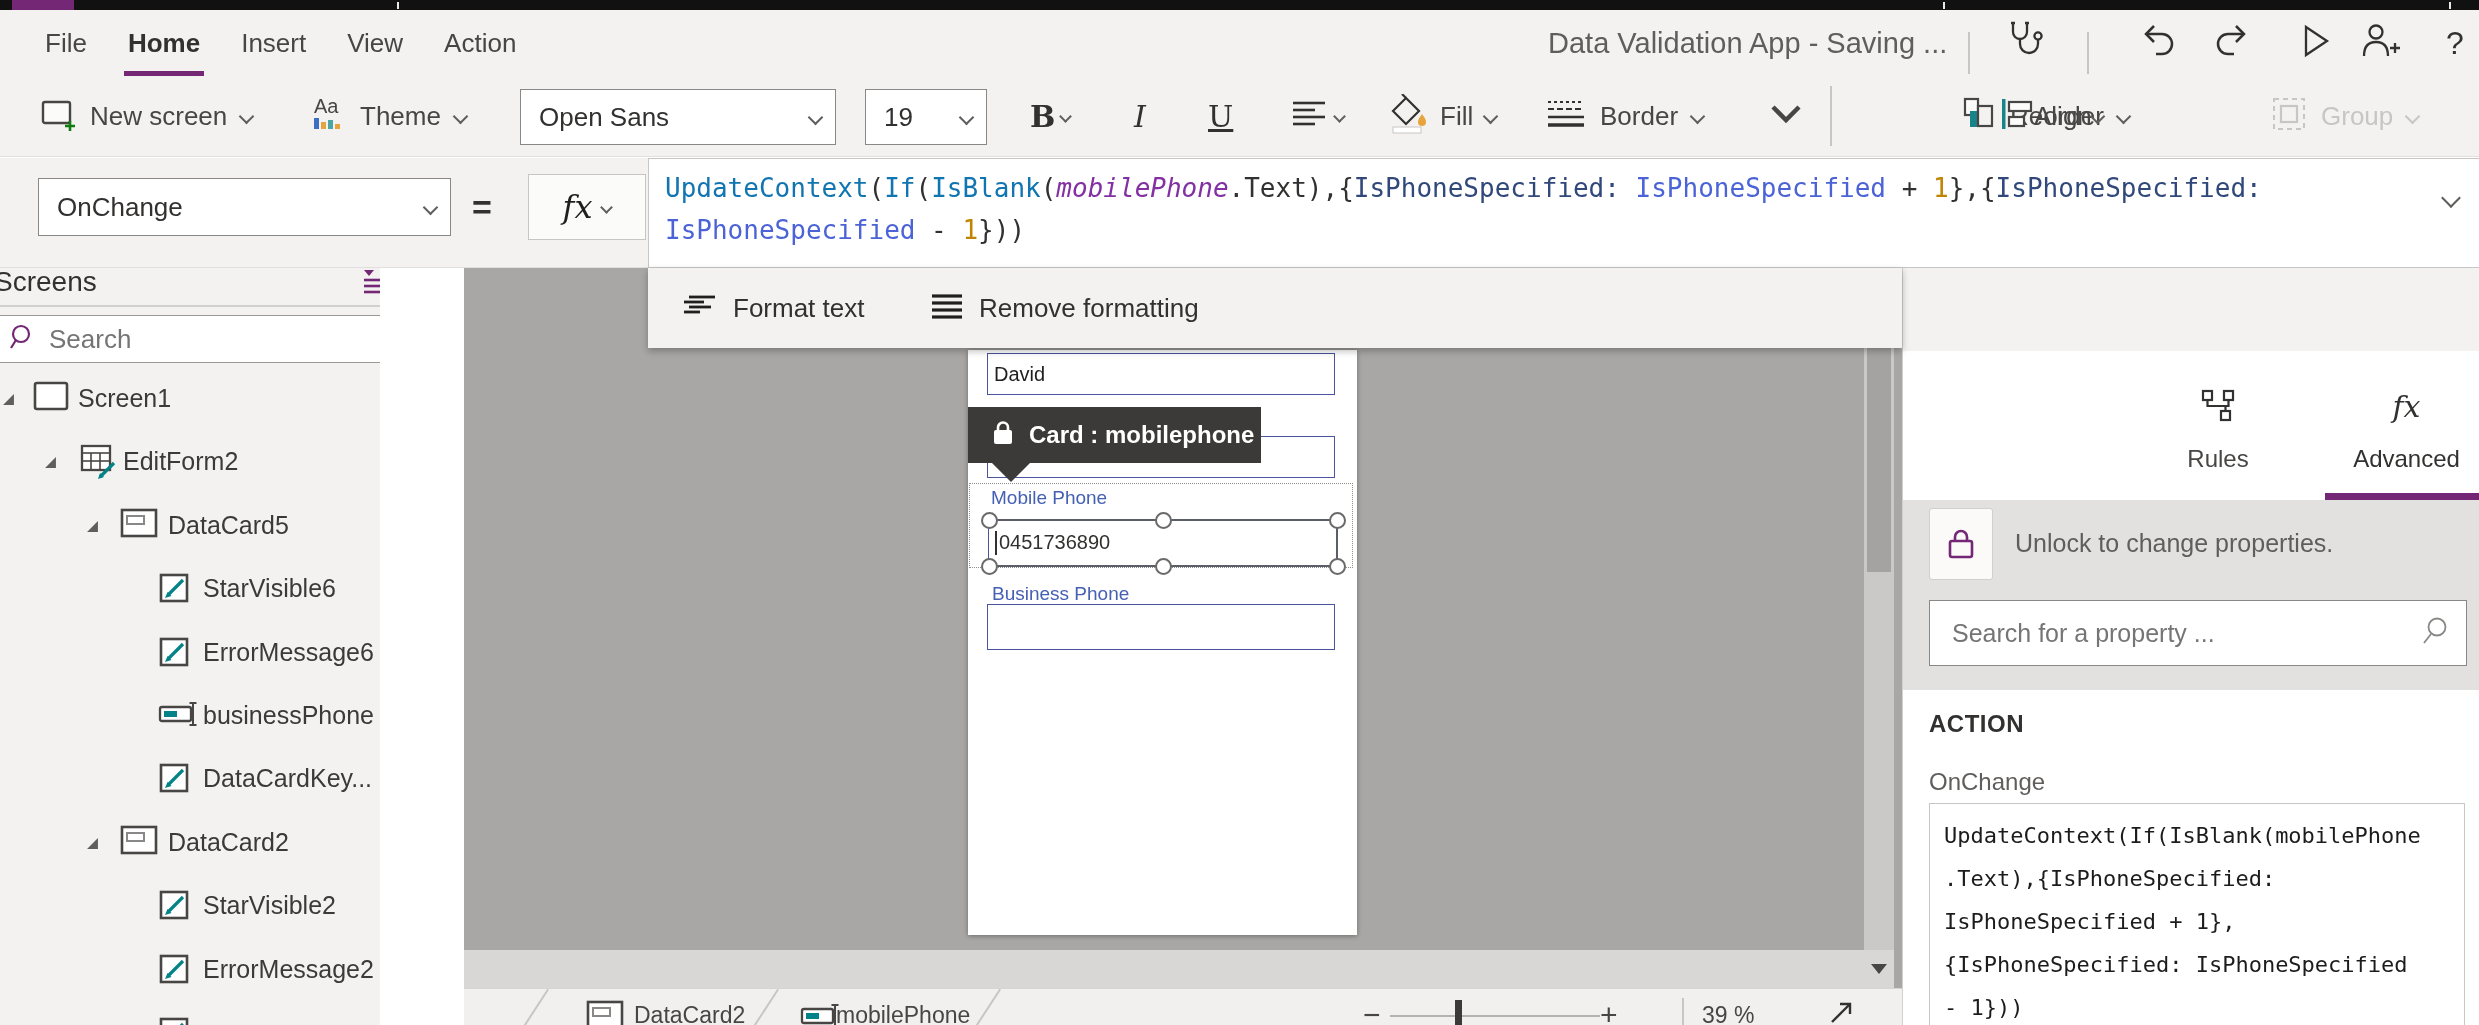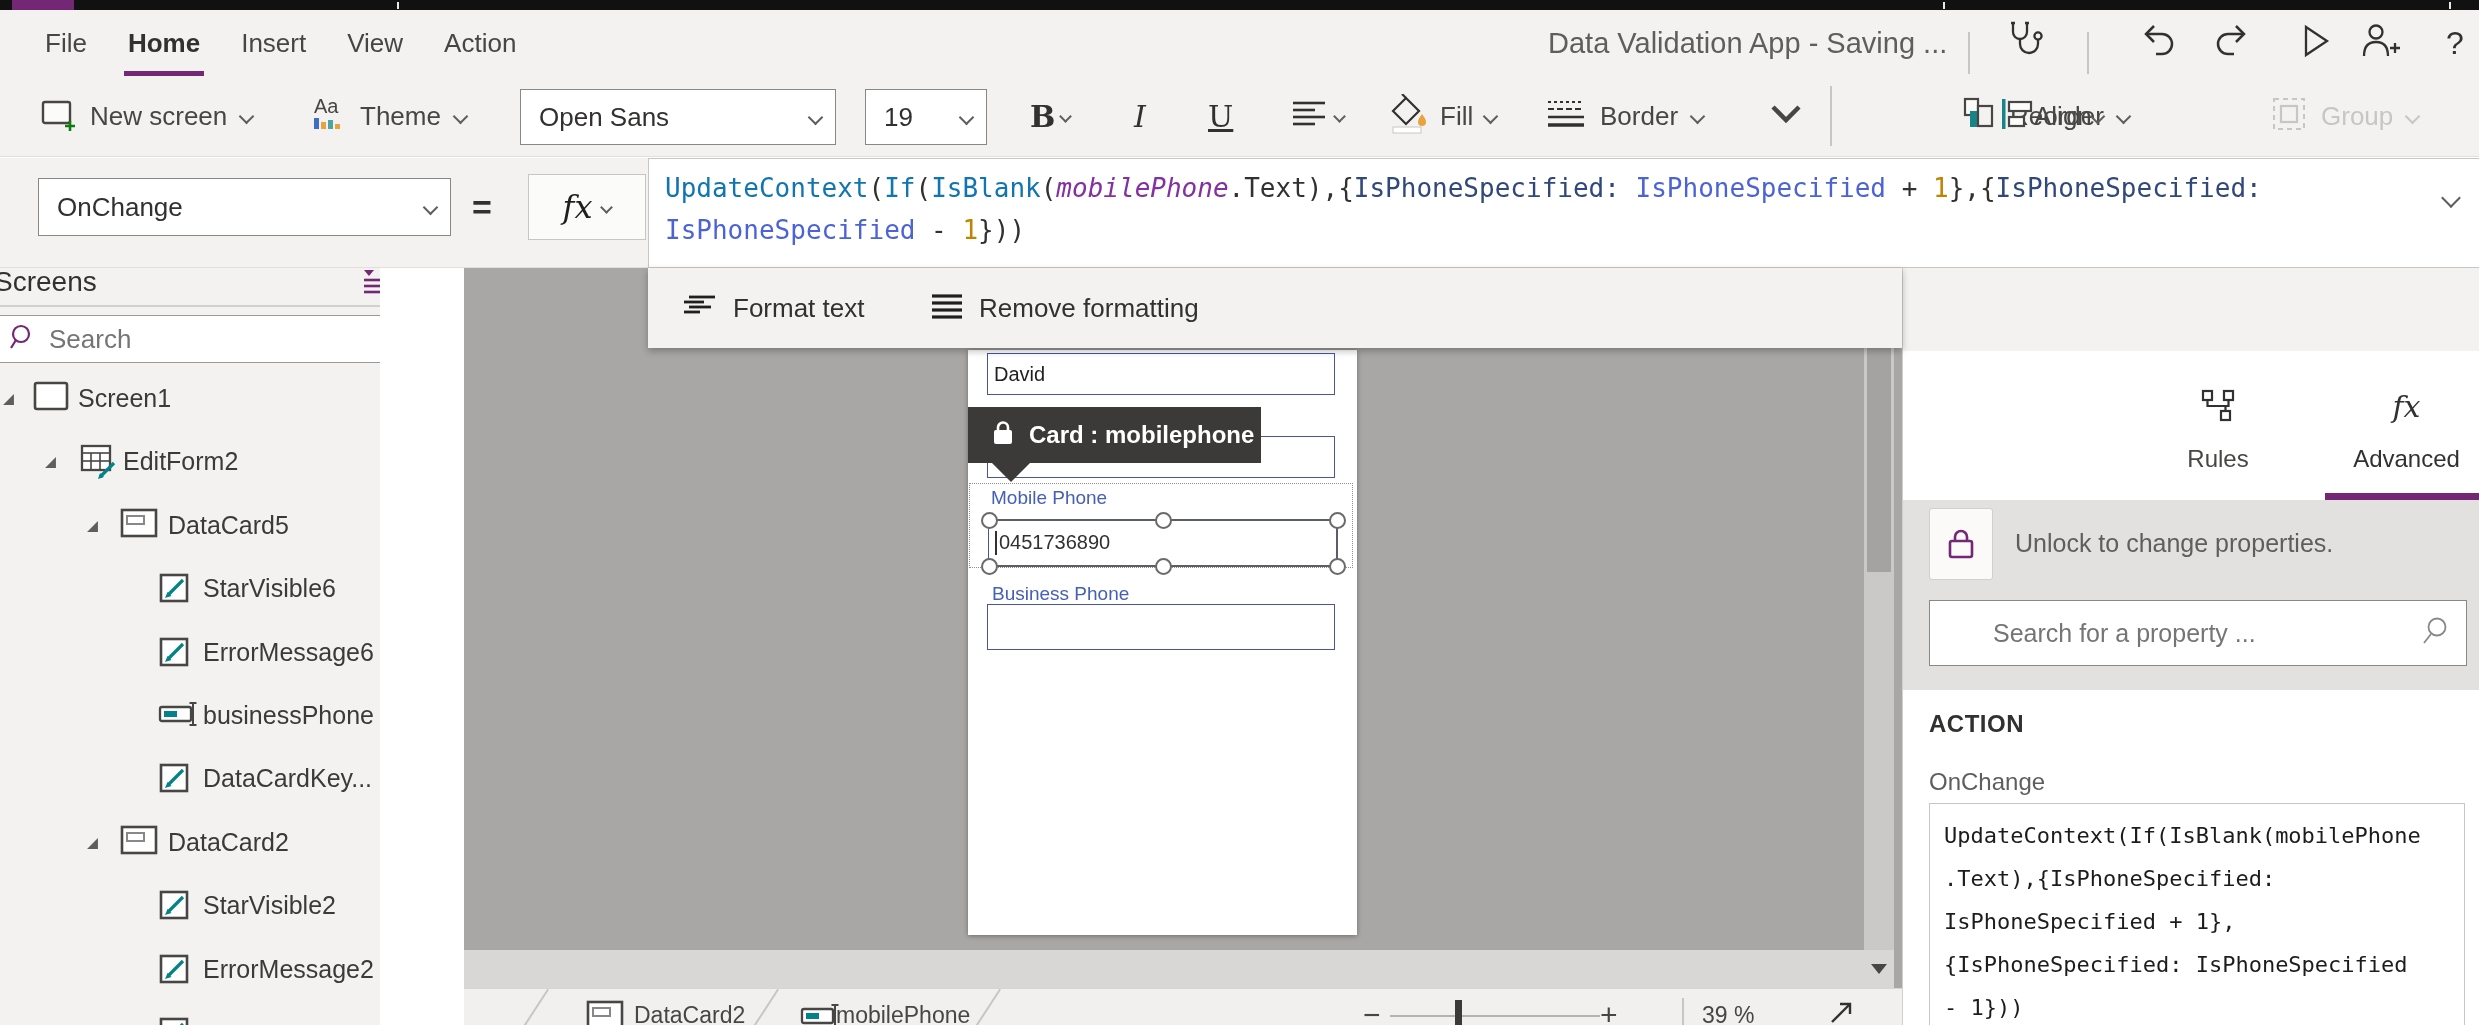--- a/index.html
+++ b/index.html
@@ -23,21 +23,21 @@
   .seg-punct{color:#323130;} .seg-field{color:#31487a;} .seg-var{color:#4b63d6;} .seg-num{color:#c18401;}
   .tree-row{position:absolute;left:0;width:458px;height:40px;cursor:pointer;}
   .tree-label{position:absolute;top:6px;font-size:25px;color:#3b3a39;white-space:nowrap;}
   .tab{position:absolute;top:0;height:149px;cursor:pointer;text-align:center;}
   .tab .tab-lbl{position:absolute;left:0;right:0;top:94px;font-size:24px;color:#484644;}
   .handle{position:absolute;width:17px;height:17px;border-radius:50%;background:#fff;
           border:2px solid #6a6a6a;box-sizing:border-box;z-index:6;}
   .selline{position:absolute;background:#5a5e66;z-index:5;}
   .crumb-lbl{position:absolute;top:1002px;font-size:23px;color:#484644;white-space:nowrap;}
   .slant{position:absolute;width:2px;height:52px;background:#c8c6c4;transform:rotate(33deg);transform-origin:center;}
-  input{font-family:"Liberation Sans",sans-serif;margin-left:41px;}
+  input{font-family:"Liberation Sans",sans-serif;}
 </style>
 </head>
 <body>
 
 <div id="root">
 
   <div class="abs" style="left:0;top:0;width:2479px;height:10px;background:#111;">
     <div class="abs" style="left:12px;top:0;width:62px;height:10px;background:#742774;"></div>
     <div class="abs" style="left:397px;top:2px;width:2px;height:7px;background:#e8e8e8;"></div>
     <div class="abs" style="left:1943px;top:2px;width:2px;height:7px;background:#e8e8e8;"></div>

